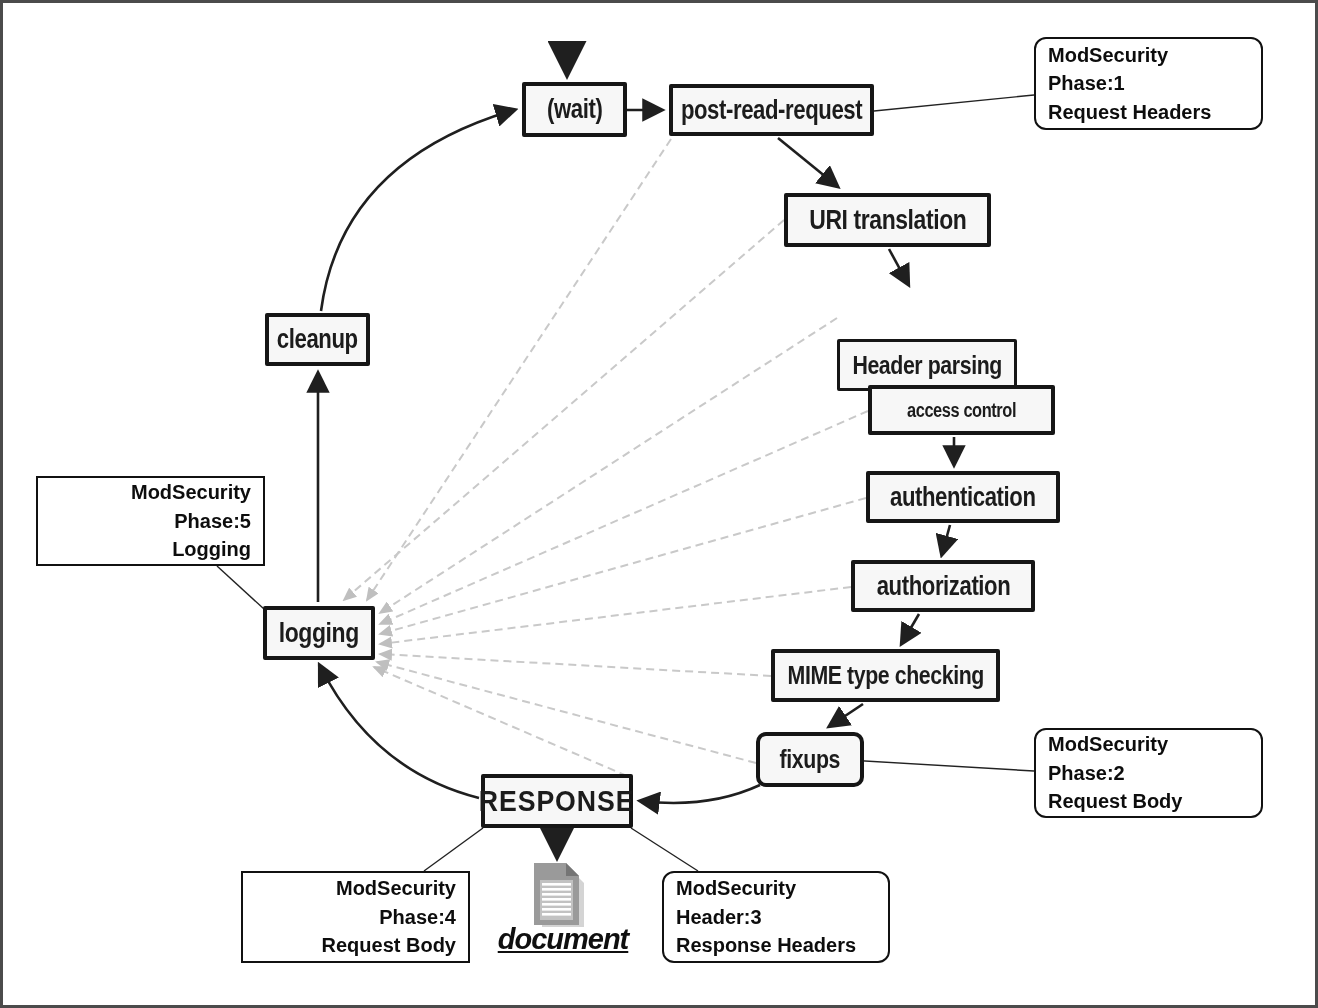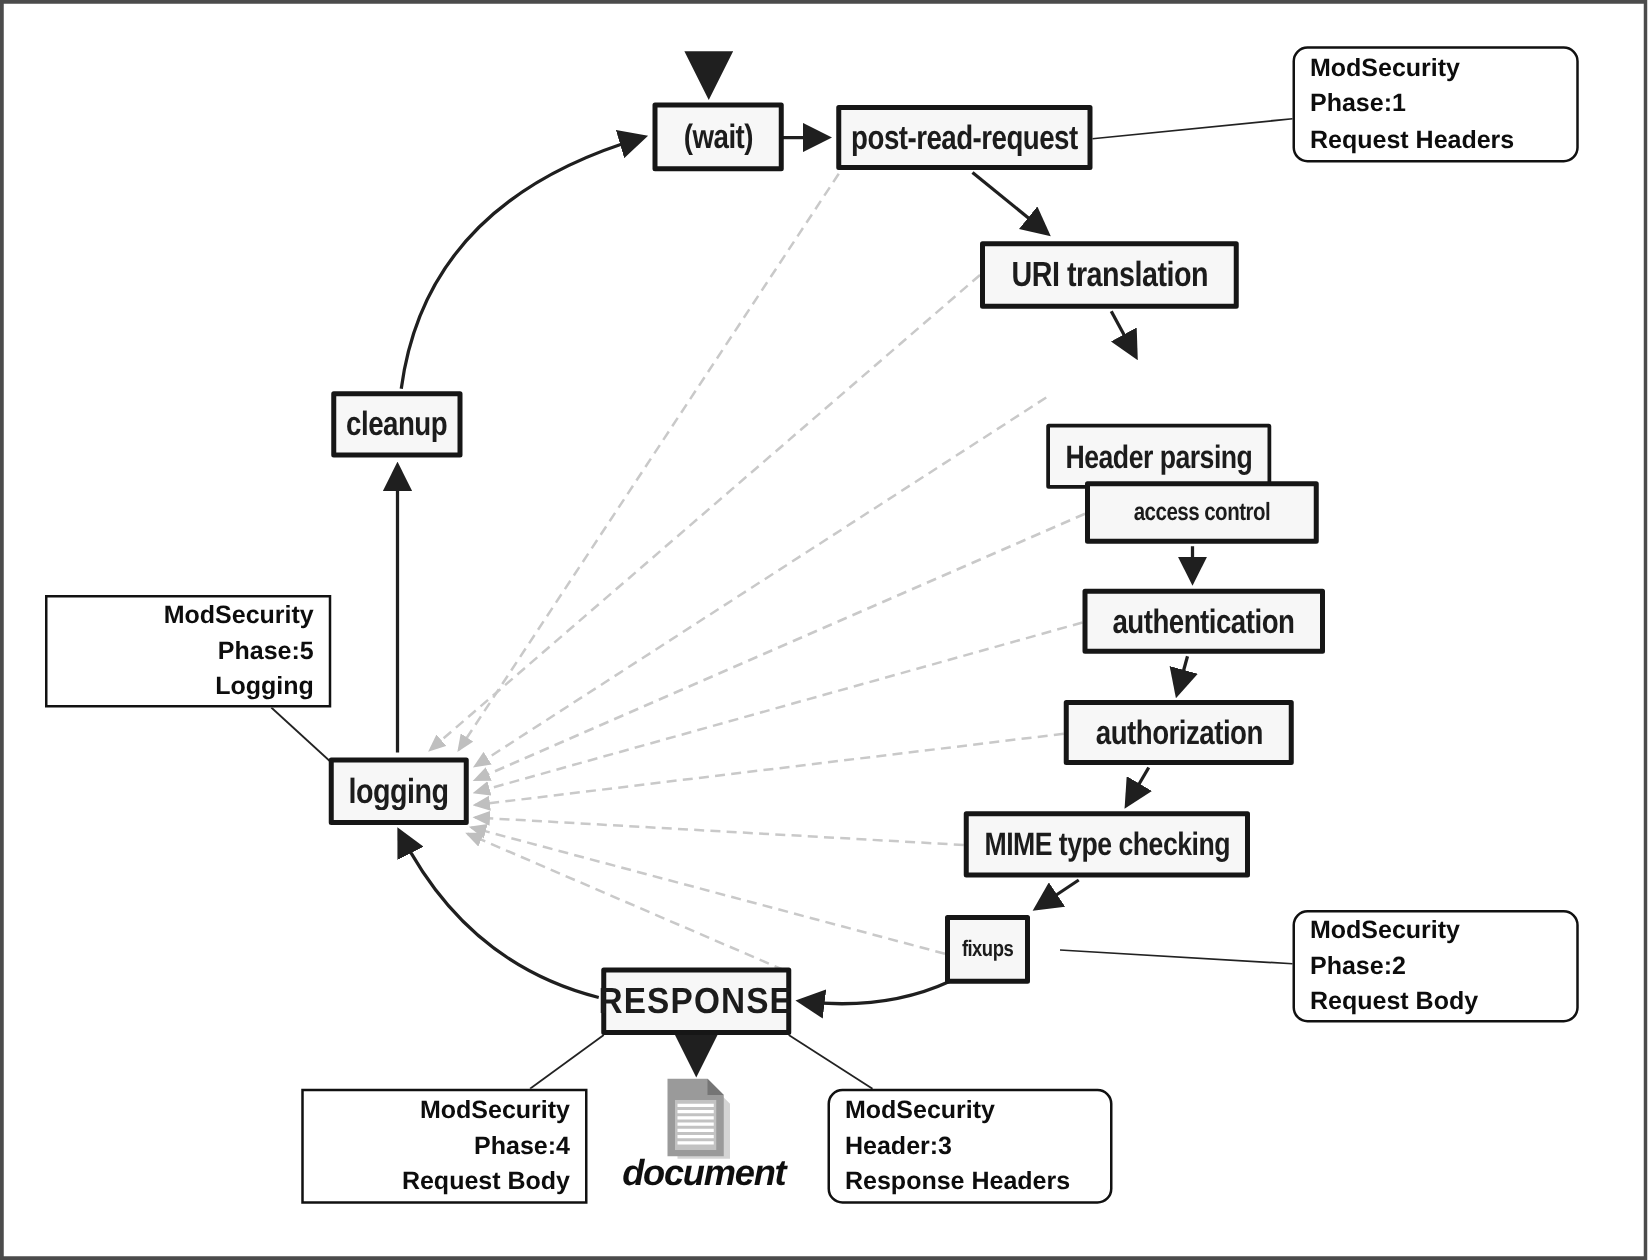--- a/index.html
+++ b/index.html
@@ -26,21 +26,21 @@
     background:#ffffff;border:2px solid #111111;
     display:flex;flex-direction:column;justify-content:center;
     font-weight:bold;font-size:20px;line-height:1.42;color:#0d0d0d;
     padding:0 12px;
   }
   .phase.align-left{text-align:left;border-radius:12px;}
   .phase.align-right{text-align:right;}
   #document-label{
     position:absolute;left:470px;top:920px;width:180px;
     text-align:center;font-weight:bold;font-style:italic;
-    font-size:29px;color:#0f0f0f;letter-spacing:-1px;
+    font-size:29px;color:#0f0f0f;letter-spacing:-1px;text-decoration:underline;
   }
   #document-icon{position:absolute;left:522px;top:858px;}
 </style>
 </head>
 <body>
 
 <div id="frame">
 
   <svg id="connector-layer" viewBox="0 0 1318 1008" xmlns="http://www.w3.org/2000/svg">
     <defs>
@@ -120,21 +120,21 @@
   </div>
 
   <div class="node" style="left:848px;top:557px;width:184px;height:52px;font-size:27px;">
     <span class="lbl">authorization</span>
   </div>
 
   <div class="node" style="left:768px;top:646px;width:229px;height:53px;font-size:26px;">
     <span class="lbl">MIME type checking</span>
   </div>
 
-  <div class="node" style="left:753px;top:729px;width:68px;height:55px;font-size:18px;">
+  <div class="node" style="left:753px;top:729px;width:108px;height:55px;font-size:26px;border-radius:10px;">
     <span class="lbl">fixups</span>
   </div>
 
   <div class="node node-response" style="left:478px;top:771px;width:152px;height:54px;font-size:29px;">
     <span class="lbl">RESPONSE</span>
   </div>
 
   <div class="node" style="left:260px;top:603px;width:112px;height:54px;font-size:28px;">
     <span class="lbl">logging</span>
   </div>

